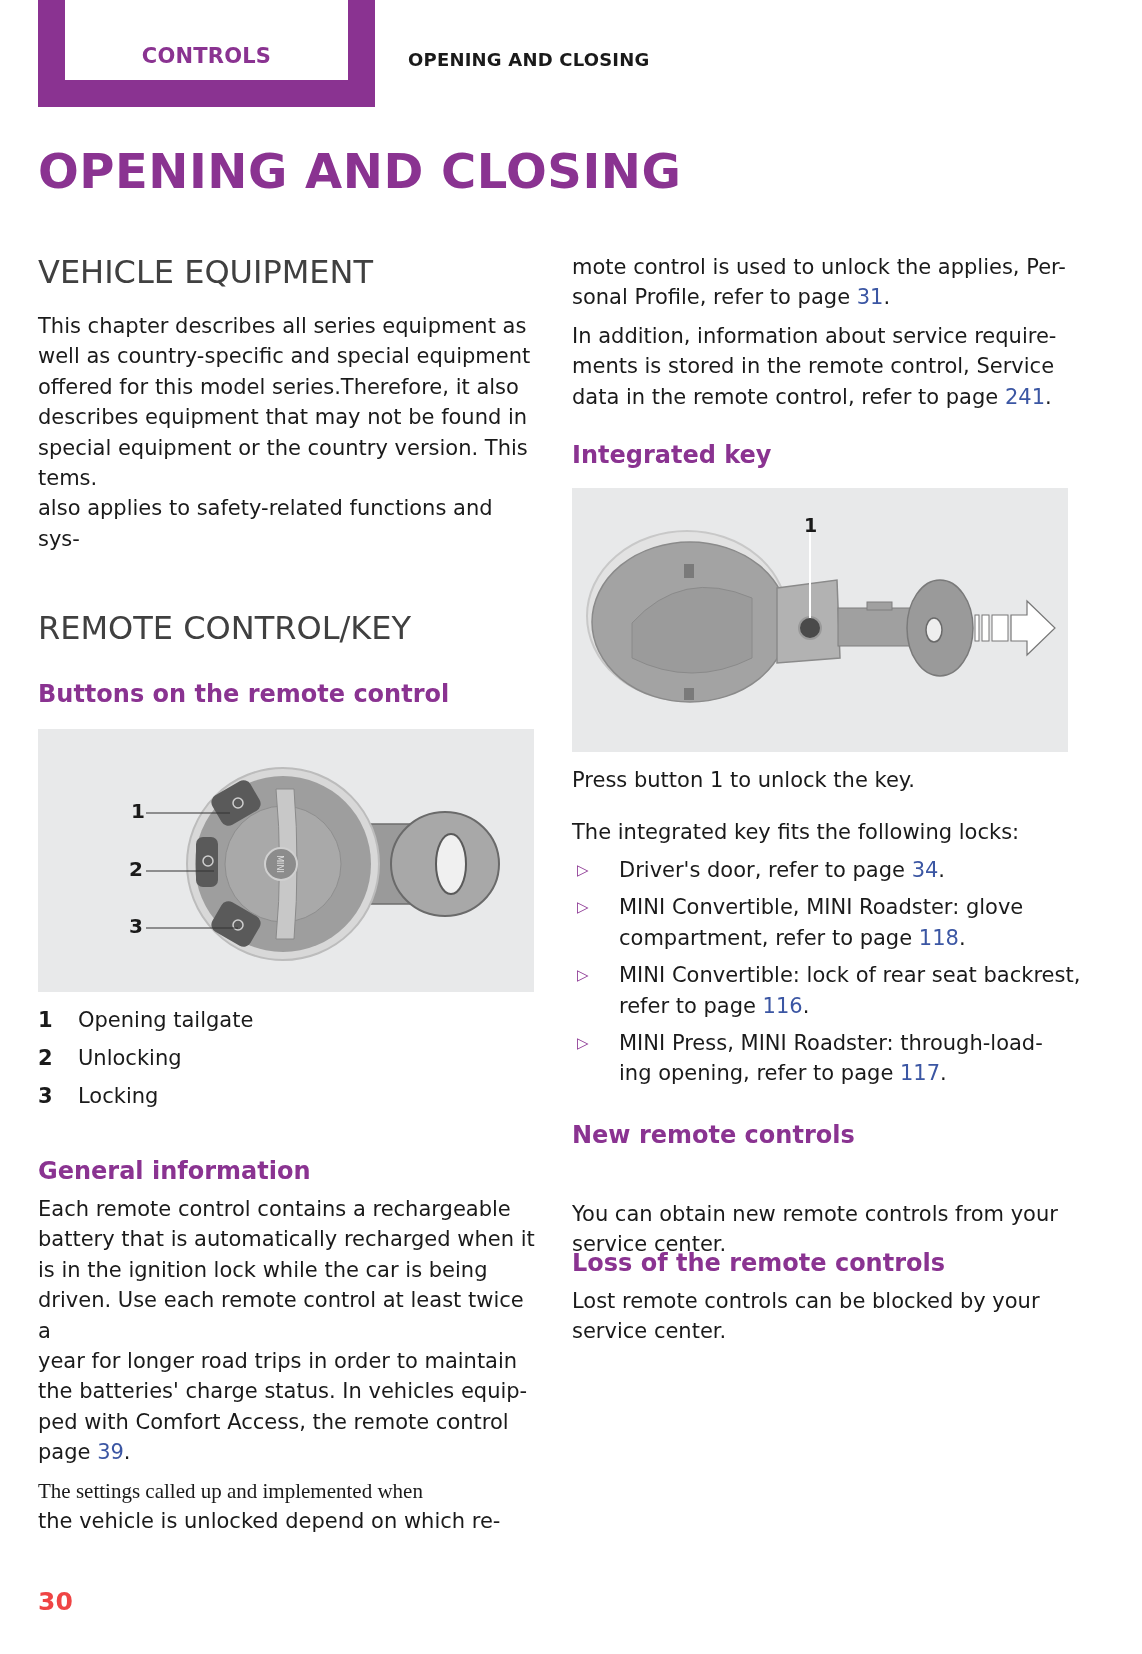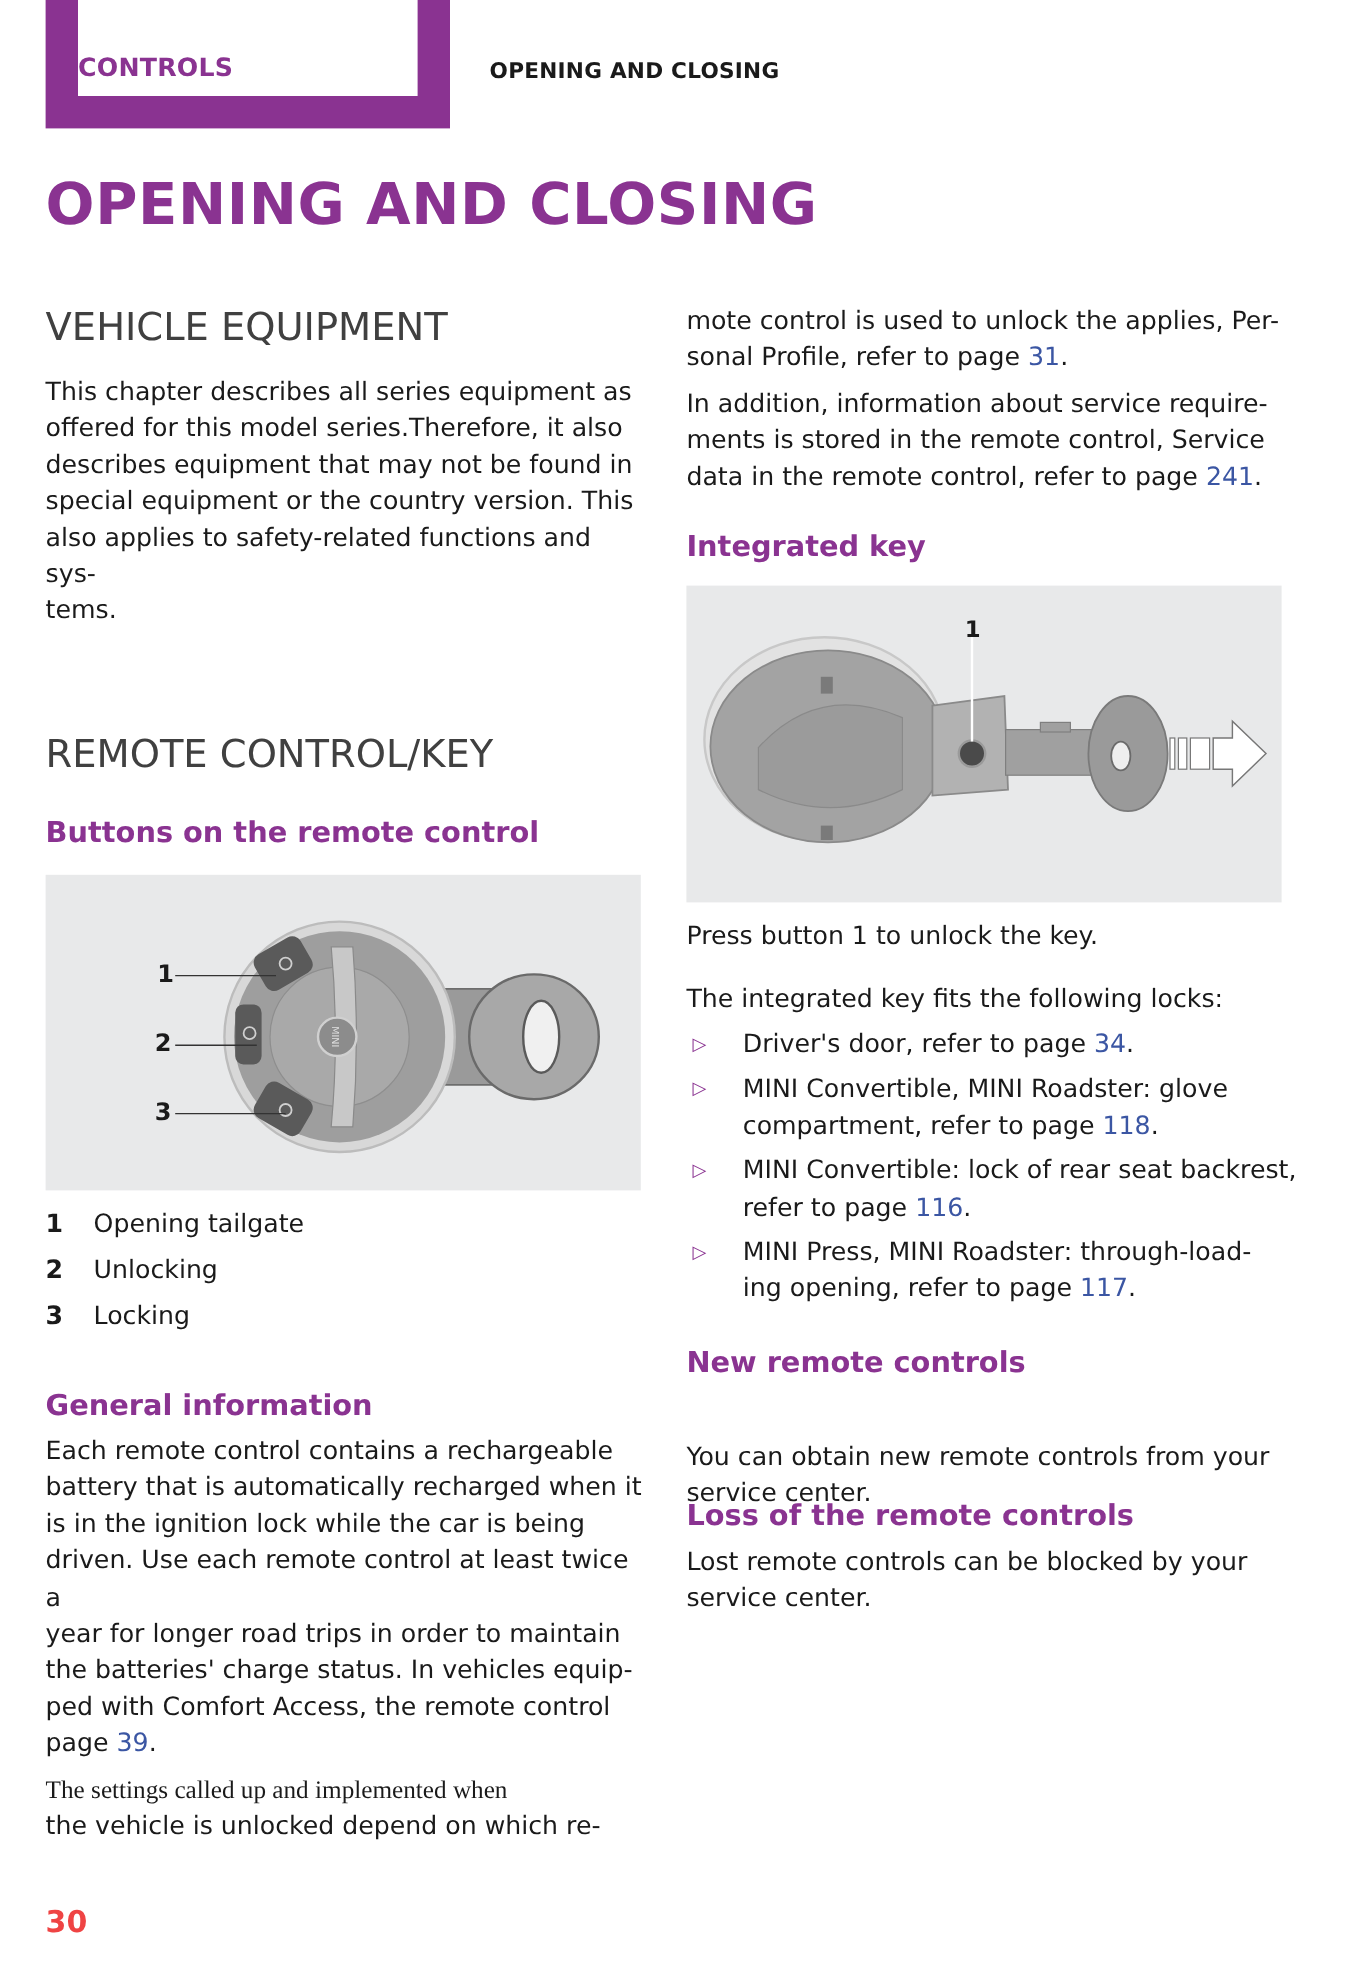--- a/index.html
+++ b/index.html
@@ -1,21 +1,21 @@
 <!DOCTYPE html>
 <html><head>
 <meta charset="utf-8">
 <style>
   html, body { margin:0; padding:0; background:#ffffff; }
   body { width:1142px; height:1654px; position:relative; overflow:hidden;
          font-family:"DejaVu Sans", "Liberation Sans", sans-serif; color:#1a1a1a; }
   .abs { position:absolute; }
   .tab-box { left:38px; top:0; width:337px; height:107px; background:#8a3391; }
   .tab-inner { left:65px; top:0; width:283px; height:80px; background:#ffffff; }
-  .tab-label { left:65px; top:44px; width:283px; text-align:left; font-size:21px; font-weight:bold;
+  .tab-label { left:65px; top:44px; width:283px; text-align:center; font-size:21px; font-weight:bold;
                color:#8a3391; letter-spacing:0.2px; }
   .running-head { left:408px; top:49px; font-size:18px; font-weight:bold; color:#1a1a1a; letter-spacing:0.2px; }
   .page-title { left:38px; top:143px; font-size:48px; font-weight:bold; color:#8a3391; letter-spacing:0.5px; white-space:nowrap; }
   .h2 { font-size:32px; font-weight:normal; color:#404040; white-space:nowrap; }
   .h3 { font-size:24px; font-weight:bold; color:#8a3391; white-space:nowrap; }
   .col-left { left:38px; width:500px; }
   .col-right { left:572px; width:525px; }
   .body { font-size:21px; line-height:30.4px; color:#1a1a1a; }
   .body p { margin:0; }
   .link { color:#3b56a3; }
@@ -32,25 +32,26 @@
 <div class="abs tab-box"></div>
 <div class="abs tab-inner"></div>
 <div class="abs tab-label">CONTROLS</div>
 <div class="abs running-head">OPENING AND CLOSING</div>
 
 <div class="abs page-title">OPENING AND CLOSING</div>
 
 <div class="abs h2 col-left" style="top:253px;">VEHICLE EQUIPMENT</div>
 <div class="abs body col-left" style="top:311px;">
   <p>This chapter describes all series equipment as</p>
+  <p>well as country-specific and special equipment</p>
   <p>offered for this model series.Therefore, it also</p>
   <p>describes equipment that may not be found in</p>
   <p>special equipment or the country version. This</p>
+  <p>tems.</p>
   <p>also applies to safety-related functions and sys-</p>
-  <p>tems.</p>
 </div>
 
 <div class="abs h2 col-left" style="top:609px;">REMOTE CONTROL/KEY</div>
 <div class="abs h3 col-left" style="top:680px;">Buttons on the remote control</div>
 
 <div class="abs figure" style="left:38px; top:729px; width:496px; height:263px;">
   <svg width="496" height="263" viewBox="0 0 496 263">
 
     <path d="M330 95 L385 95 L385 175 L330 175 Z" fill="#9a9a9a" stroke="#6d6d6d" stroke-width="1.5"></path>
     <ellipse cx="407" cy="135" rx="54" ry="52" fill="#a8a8a8" stroke="#6a6a6a" stroke-width="2"></ellipse>

